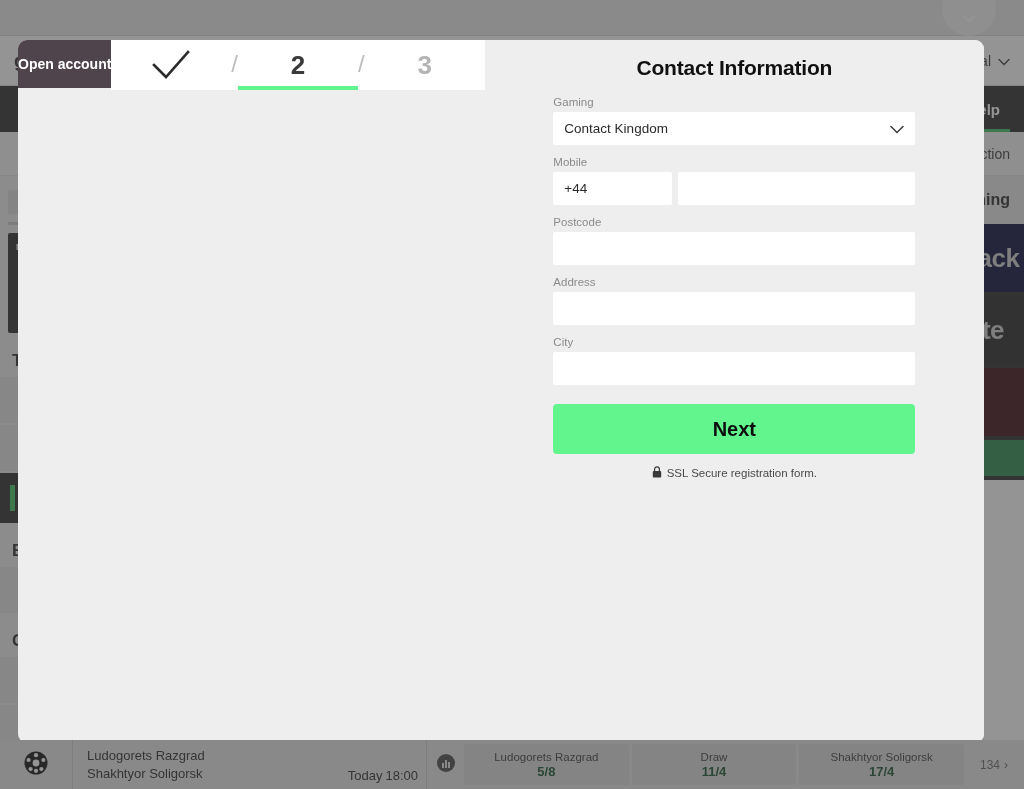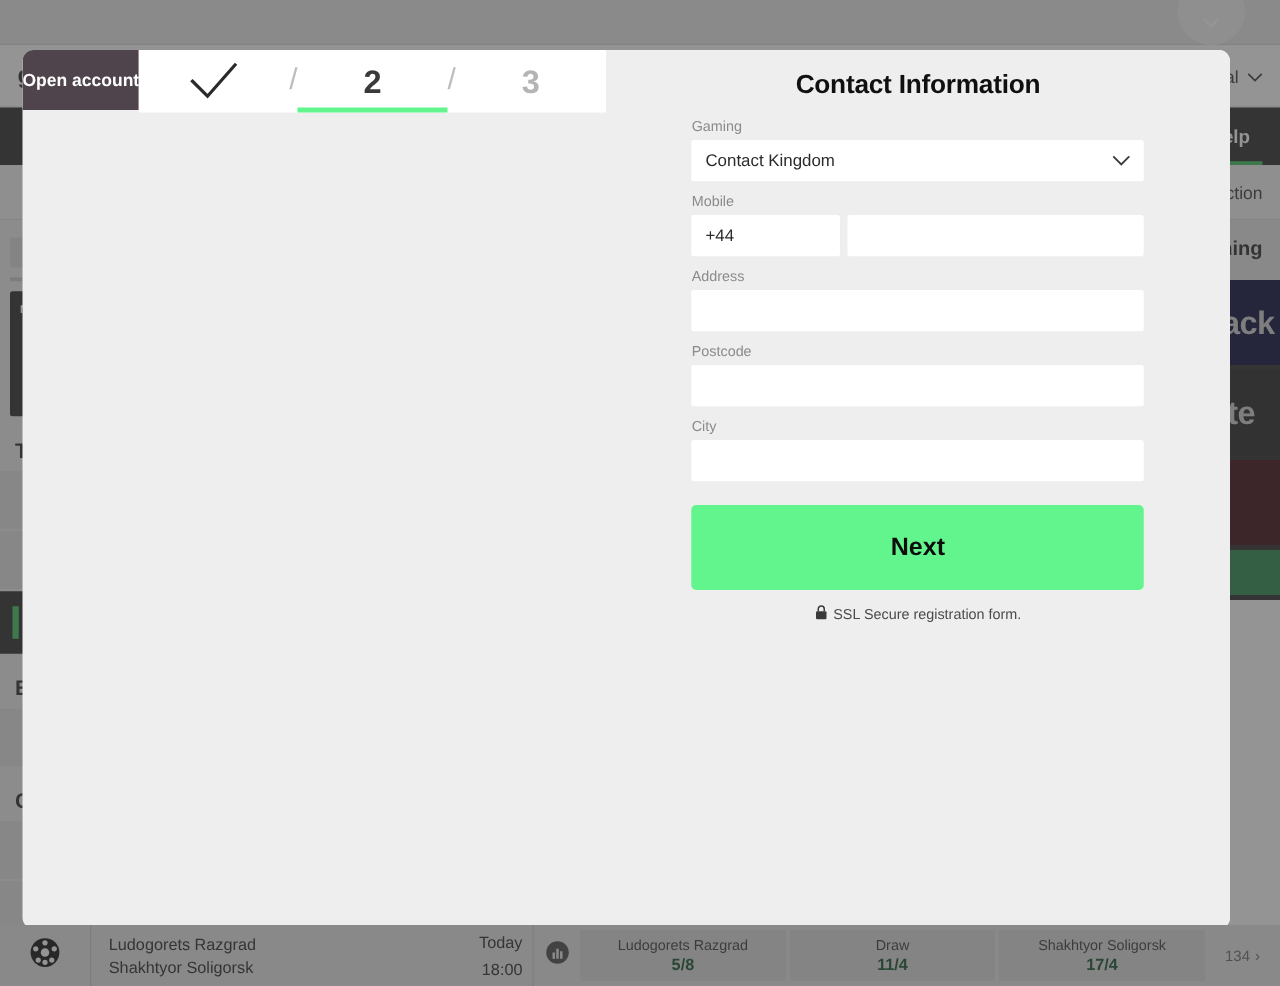--- a/index.html
+++ b/index.html
@@ -344,21 +344,21 @@
     gap: 6px;
   }
   .mobile-code {
     width: 119px;
     flex: none;
   }
   .mobile-num { flex: 1; }
 
   .next-btn {
     width: 100%;
-    height: 68px;
+    height: 50px;
     margin-top: 19px;
     background: #63f58d;
     border: none;
     border-radius: 4px;
     font-size: 20px;
     font-weight: 700;
     color: #0d0d0d;
     font-family: "Liberation Sans", sans-serif;
     cursor: pointer;
     display: flex;
@@ -410,22 +410,22 @@
     justify-content: center;
     gap: 3px;
     font-size: 13px;
     color: #2b2b2b;
   }
   .bet-time {
     flex: none;
     width: 86px;
     padding: 6px 8px 6px 0;
     display: flex;
-    flex-direction: column;
-    justify-content: space-between;
+    flex-direction: row;
+    justify-content: flex-end;
     align-items: flex-end;
     gap: 3px;
     font-size: 13px;
     color: #2b2b2b;
   }
   .bet-stats {
     width: 38px;
     flex: none;
     border-left: 1px solid #cfcfd2;
     display: flex;
@@ -569,26 +569,26 @@
 
         <div class="field">
           <label class="field-label">Mobile</label>
           <div class="mobile-row">
             <div class="input mobile-code">+44</div>
             <input class="input mobile-num" type="text" value="" style="">
           </div>
         </div>
 
         <div class="field">
-          <label class="field-label">Address</label>
+          <label class="field-label">Postcode</label>
           <input class="input" type="text" value="" style="">
         </div>
 
         <div class="field">
-          <label class="field-label">Postcode</label>
+          <label class="field-label">Address</label>
           <input class="input" type="text" value="" style="">
         </div>
 
         <div class="field">
           <label class="field-label">City</label>
           <input class="input" type="text" value="" style="">
         </div>
 
         <button class="next-btn">Next</button>
 

